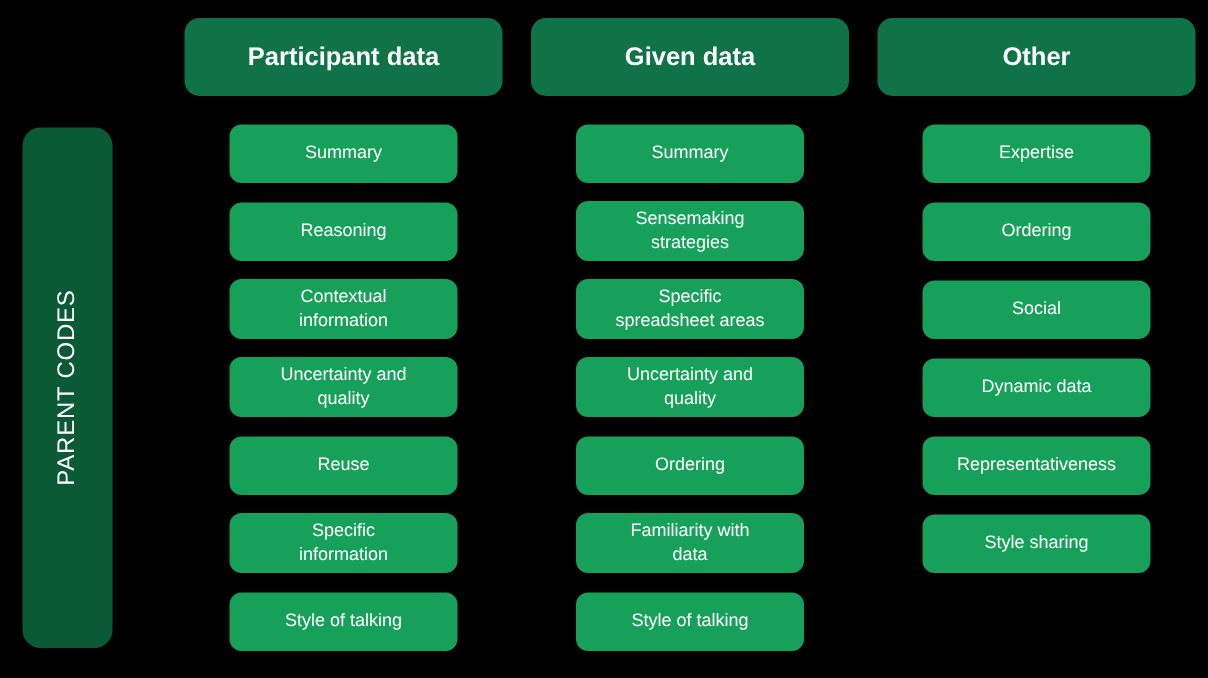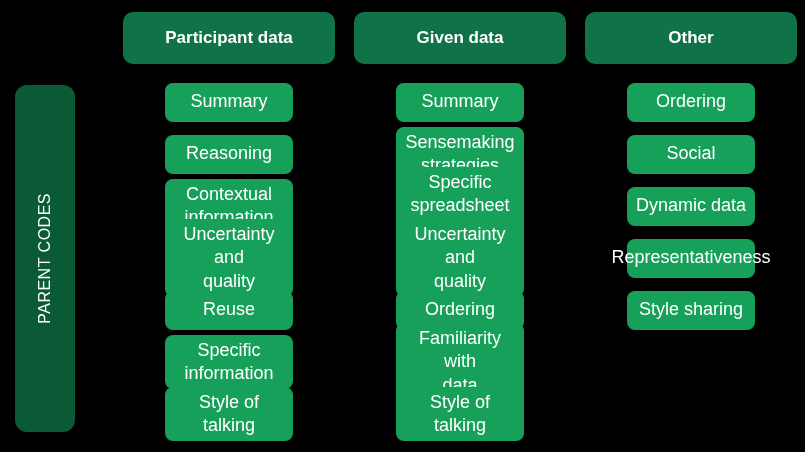--- a/index.html
+++ b/index.html
@@ -55,26 +55,26 @@
     text-align: center;
   }
   .rows {
     margin-top: 12px;
     display: grid;
     grid-template-rows: repeat(7, 52px);
     justify-items: center;
     align-items: center;
   }
   .code-box {
-    width: 128px;
+    width: 152px;
     min-height: 39px;
     background: var(--box-green);
     border-radius: 8px;
     color: var(--text-white);
-    font-size: 18px;
+    font-size: 12px;
     line-height: 1.3;
     display: flex; align-items: center; justify-content: center;
     text-align: center;
     white-space: pre-line;
     padding: 4px 8px;
   }
 </style>
 </head>
 <body>
 
@@ -115,20 +115,21 @@
         <div class="code-box">Ordering</div>
         <div class="code-box">Familiarity with
 data</div>
         <div class="code-box">Style of talking</div>
       </div>
     </div>
 
     <div class="column">
       <div class="col-header">Other</div>
       <div class="rows">
+        <div class="code-box">Expertise</div>
         <div class="code-box">Ordering</div>
         <div class="code-box">Social</div>
         <div class="code-box">Dynamic data</div>
         <div class="code-box">Representativeness</div>
         <div class="code-box">Style sharing</div>
       </div>
     </div>
 
   </div>
 </div>

